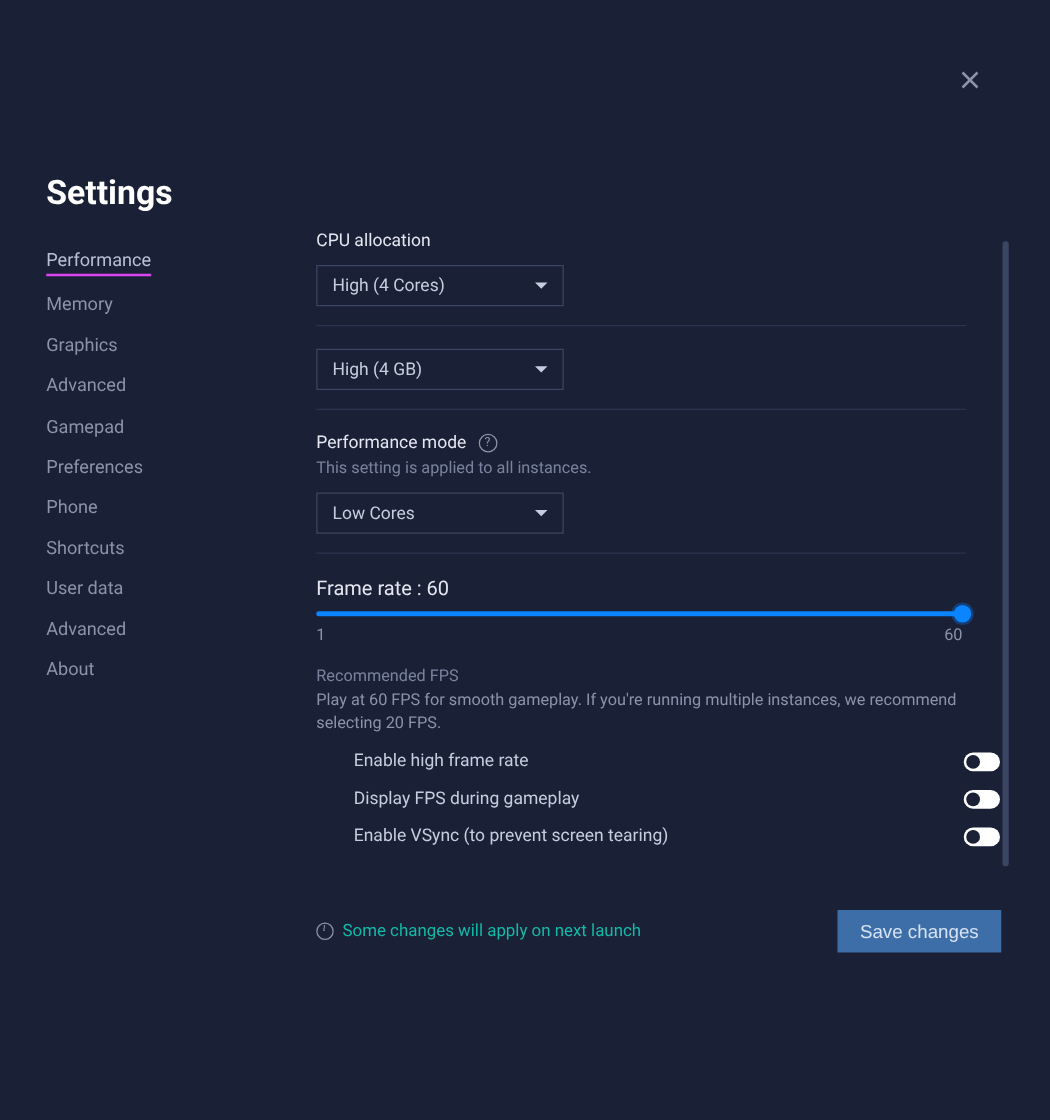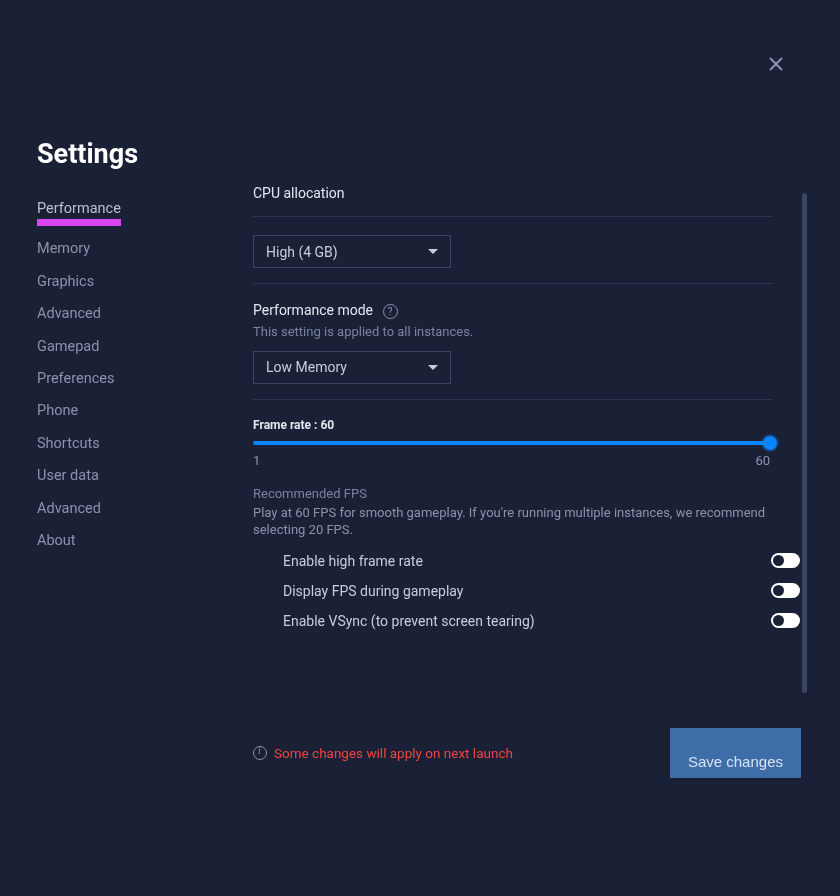--- a/index.html
+++ b/index.html
@@ -37,21 +37,21 @@
   }
   .sidebar-item {
     font-size: 14.5px;
     color: #8b93ab;
     padding: 0 0 15px 0;
     cursor: pointer;
     line-height: 1.2;
   }
   .sidebar-item.active {
     color: #b8c0d6;
-    border-bottom: 7px solid #d946ef;
+    border-bottom: 2px solid #d946ef;
     display: inline-block;
     padding-bottom: 2px;
     margin-bottom: 14px;
   }
   .main {
     position: absolute;
     left: 253px;
     top: 185px;
     width: 541px;
   }
@@ -98,21 +98,21 @@
     border-right: 5px solid transparent;
     border-top: 5px solid #c7cde0;
   }
   .divider {
     height: 1px;
     background: #2a3350;
     margin: 15px 0 18px 0;
     width: 520px;
   }
   .slider-wrap { margin-top: 10px; }
-  .slider-label { color: #e4e7f0; font-size: 12px; margin-bottom: 9px; font-weight: bold; }
+  .slider-label { color: #e4e7f0; font-size: 16px; margin-bottom: 9px; }
   .slider-track {
     width: 517px;
     height: 4px;
     background: #0a84ff;
     position: relative;
     border-radius: 2px;
   }
   .slider-thumb {
     position: absolute;
     right: -7px;
@@ -158,21 +158,21 @@
   .footer {
     position: absolute;
     left: 253px;
     top: 728px;
     width: 548px;
     display: flex;
     justify-content: space-between;
     align-items: center;
   }
   .footer-note {
-    color: #ef4444;
+    color: #14b8a6;
     font-size: 13.5px;
     display: flex;
     align-items: center;
     gap: 7px;
   }
   .footer-note .info {
     width: 14px; height: 14px;
     border: 1.2px solid #8b93ab;
     border-radius: 50%;
     position: relative;
@@ -185,21 +185,21 @@
     color: #8b93ab;
     font-family: Georgia, serif;
     font-style: italic;
   }
   .save-btn {
     background: #3e6ea8;
     color: #d5e2f3;
     font-size: 15px;
     font-weight: 500;
     border: none;
-    padding: 25px 18px;
+    padding: 9px 18px;
     cursor: pointer;
     height: 34px;
   }
   .scrollbar {
     position: absolute;
     top: 193px;
     right: 33px;
     width: 5px;
     height: 500px;
     background: #3a4563;
@@ -230,35 +230,39 @@
   <div class="sidebar-item"><span>Phone</span></div>
   <div class="sidebar-item"><span>Shortcuts</span></div>
   <div class="sidebar-item"><span>User data</span></div>
   <div class="sidebar-item"><span>Advanced</span></div>
   <div class="sidebar-item"><span>About</span></div>
 </div>
 
 <div class="main">
 
   <div class="section-label">CPU allocation</div>
+  <div class="dropdown">
+    <span>High (4 Cores)</span>
+    <span class="caret"></span>
+  </div>
   <div class="divider"></div>
 
   <div class="dropdown">
     <span>High (4 GB)</span>
     <span class="caret"></span>
   </div>
   <div class="divider"></div>
 
   <div class="section-label">
     <span>Performance mode</span>
     <span class="help-icon">?</span>
   </div>
   <div class="section-sub">This setting is applied to all instances.</div>
   <div class="dropdown">
-    <span>Low Memory</span>
+    <span>Low Cores</span>
     <span class="caret"></span>
   </div>
   <div class="divider"></div>
 
   <div class="slider-wrap">
     <div class="slider-label">Frame rate : 60</div>
     <div class="slider-track">
       <div class="slider-thumb"></div>
     </div>
     <div class="slider-ticks">

